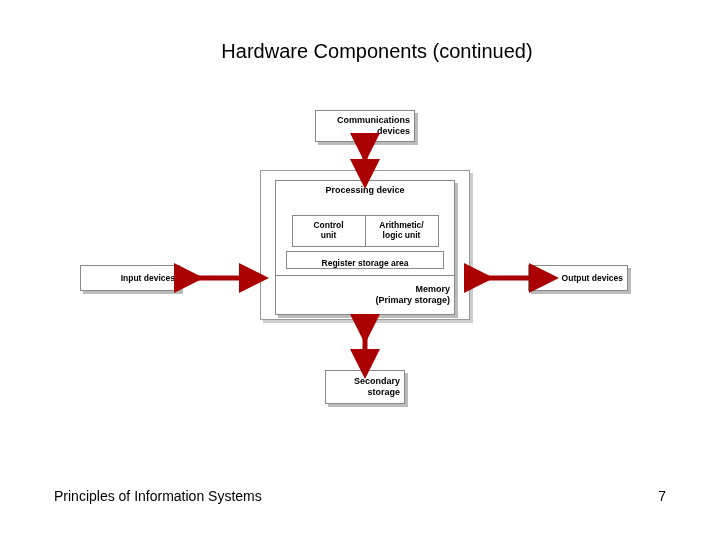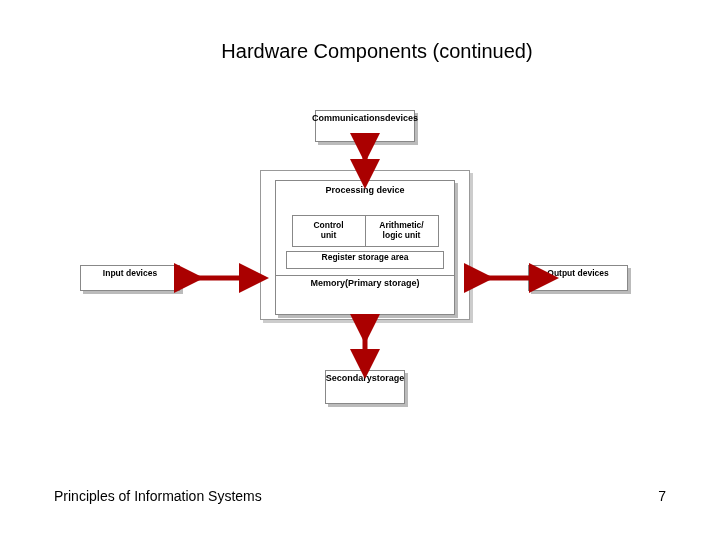--- a/index.html
+++ b/index.html
@@ -53,21 +53,22 @@
     top: 110px;
     width: 600px;
     height: 310px;
   }
   .box {
     position: absolute;
     background: #fff;
     border: 1px solid #888;
     box-shadow: 3px 3px 0 #bbb;
     display: flex;
-    align-items: flex-start;
+    flex-direction: column;
+    align-items: flex-end;
     justify-content: center;
     font-size: 9px;
     font-weight: bold;
     text-align: center;
     line-height: 1.25;
     padding: 2px 4px;
     box-sizing: border-box;
   }
   .box.thin {
     font-size: 8.5px;
@@ -105,21 +106,21 @@
     margin-top: 16px;
   }
   .inner-box + .inner-box {
     border-left: none;
   }
   .register-strip {
     margin-top: 4px;
     border: 1px solid #888;
     height: 16px;
     display: flex;
-    align-items: flex-start;
+    align-items: flex-end;
     justify-content: center;
     font-size: 8.5px;
     font-weight: bold;
   }
   .outer-panel {
     position: absolute;
     border: 1px solid #999;
     box-shadow: 3px 3px 0 #ccc;
     background: rgba(255,255,255,0);
     box-sizing: border-box;

